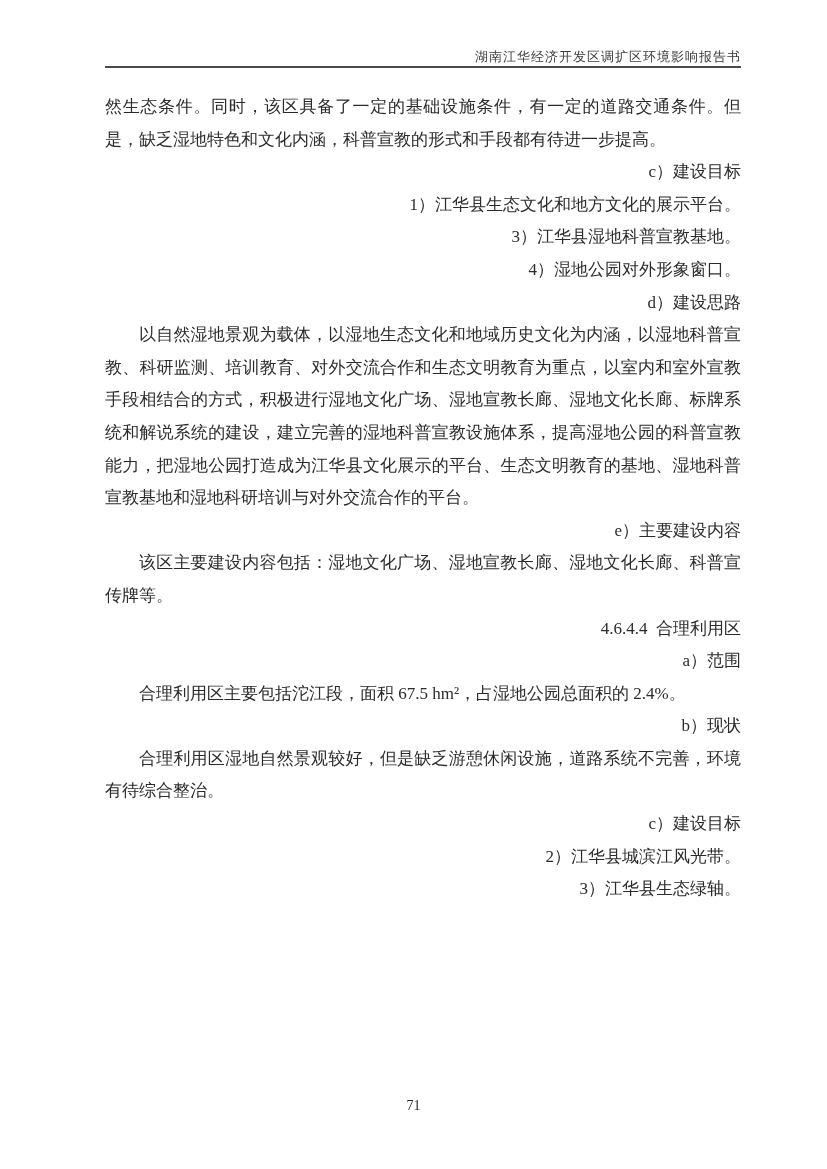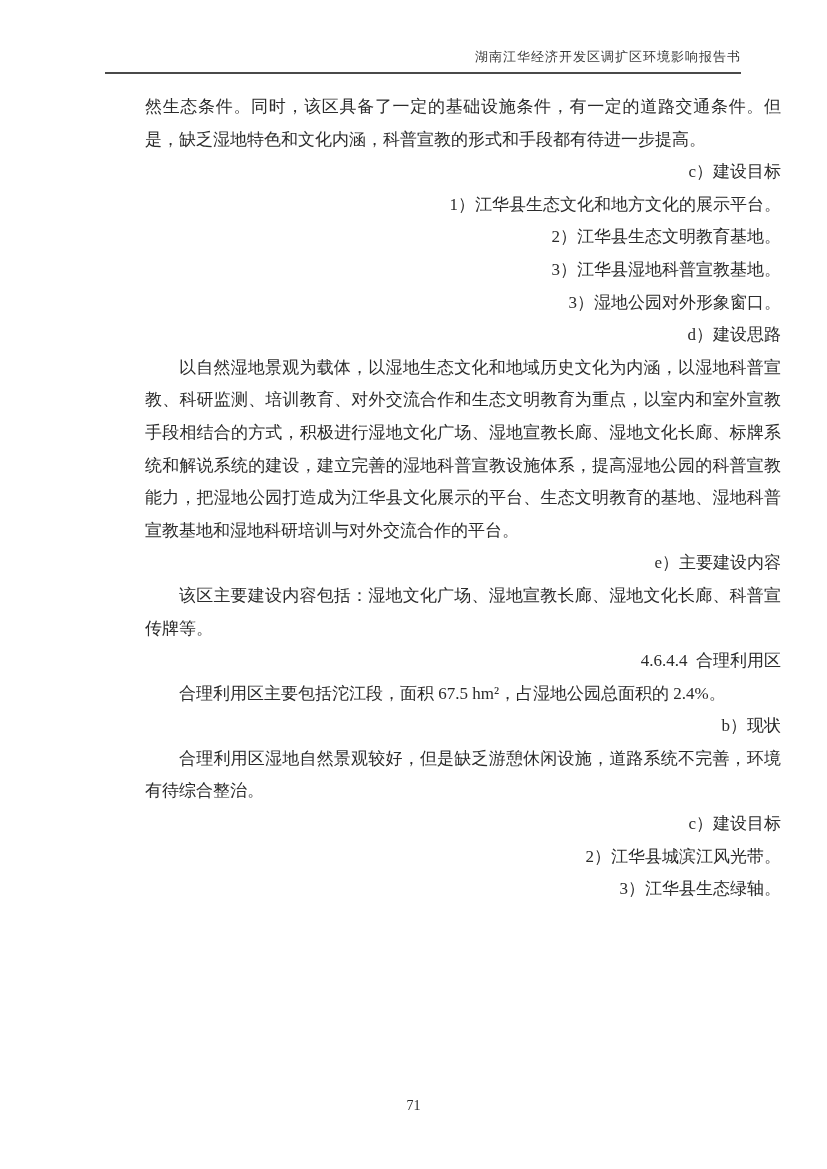--- a/index.html
+++ b/index.html
@@ -19,33 +19,31 @@
   }
   .page-header {
     position: absolute;
     top: 48px;
     left: 105px;
     width: 636px;
     text-align: right;
     font-size: 13px;
     letter-spacing: 1px;
     color: #3a3a3a;
-    padding-bottom: 6px;
     border-bottom: 2px solid #4a4a4a;
   }
   .doc-body {
     position: absolute;
     top: 91px;
     left: 105px;
     width: 636px;
     font-size: 17px;
     line-height: 32.6px;
     text-align: justify;
     text-justify: inter-character;
-    margin-left: 40px;
   }
   .block { margin: 0; }
   .block.paragraph { text-indent: 2em; }
   .block.continuation { text-indent: 0; }
   .block.list {
     text-indent: 2em;
     text-align: right;
   }
   .block.heading {
     text-indent: 0;
@@ -68,28 +66,28 @@
 <div class="page">
 
   <div class="page-header">
     <span>湖南江华经济开发区调扩区环境影响报告书</span>
   </div>
 
   <div class="doc-body">
     <p class="block continuation">然生态条件。同时，该区具备了一定的基础设施条件，有一定的道路交通条件。但是，缺乏湿地特色和文化内涵，科普宣教的形式和手段都有待进一步提高。</p>
     <p class="block list">c）建设目标</p>
     <p class="block list">1）江华县生态文化和地方文化的展示平台。</p>
-    <p class="block list">2）江华县生态文明教育基地。</p>
     <p class="block list">3）江华县湿地科普宣教基地。</p>
-    <p class="block list">3）湿地公园对外形象窗口。</p>
+    <p class="block list">4）湿地公园对外形象窗口。</p>
     <p class="block list">d）建设思路</p>
     <p class="block paragraph">以自然湿地景观为载体，以湿地生态文化和地域历史文化为内涵，以湿地科普宣教、科研监测、培训教育、对外交流合作和生态文明教育为重点，以室内和室外宣教手段相结合的方式，积极进行湿地文化广场、湿地宣教长廊、湿地文化长廊、标牌系统和解说系统的建设，建立完善的湿地科普宣教设施体系，提高湿地公园的科普宣教能力，把湿地公园打造成为江华县文化展示的平台、生态文明教育的基地、湿地科普宣教基地和湿地科研培训与对外交流合作的平台。</p>
     <p class="block list">e）主要建设内容</p>
     <p class="block paragraph">该区主要建设内容包括：湿地文化广场、湿地宣教长廊、湿地文化长廊、科普宣传牌等。</p>
     <p class="block heading">4.6.4.4  合理利用区</p>
+    <p class="block list">a）范围</p>
     <p class="block paragraph">合理利用区主要包括沱江段，面积 67.5 hm²，占湿地公园总面积的 2.4%。</p>
     <p class="block list">b）现状</p>
     <p class="block paragraph">合理利用区湿地自然景观较好，但是缺乏游憩休闲设施，道路系统不完善，环境有待综合整治。</p>
     <p class="block list">c）建设目标</p>
     <p class="block list">2）江华县城滨江风光带。</p>
     <p class="block list">3）江华县生态绿轴。</p>
   </div>
 
   <div class="page-footer">
     <span>71</span>

